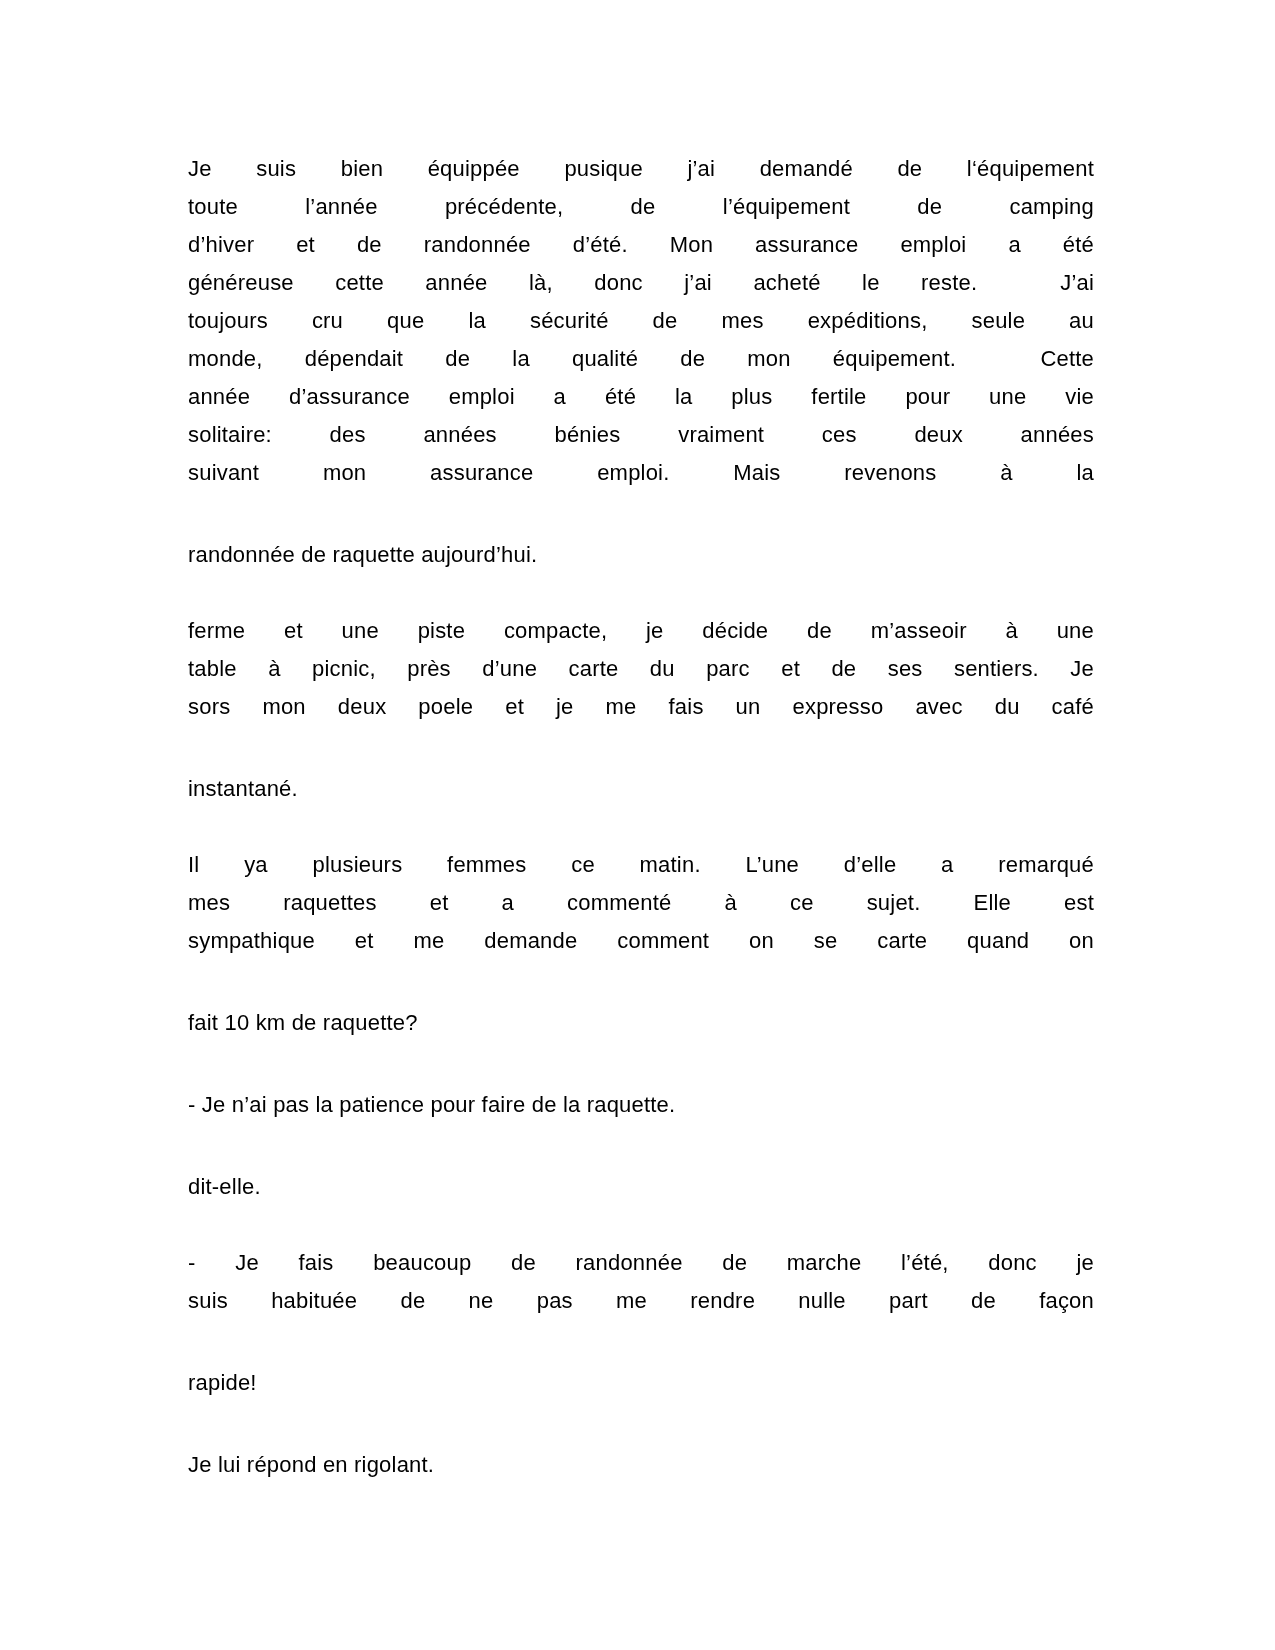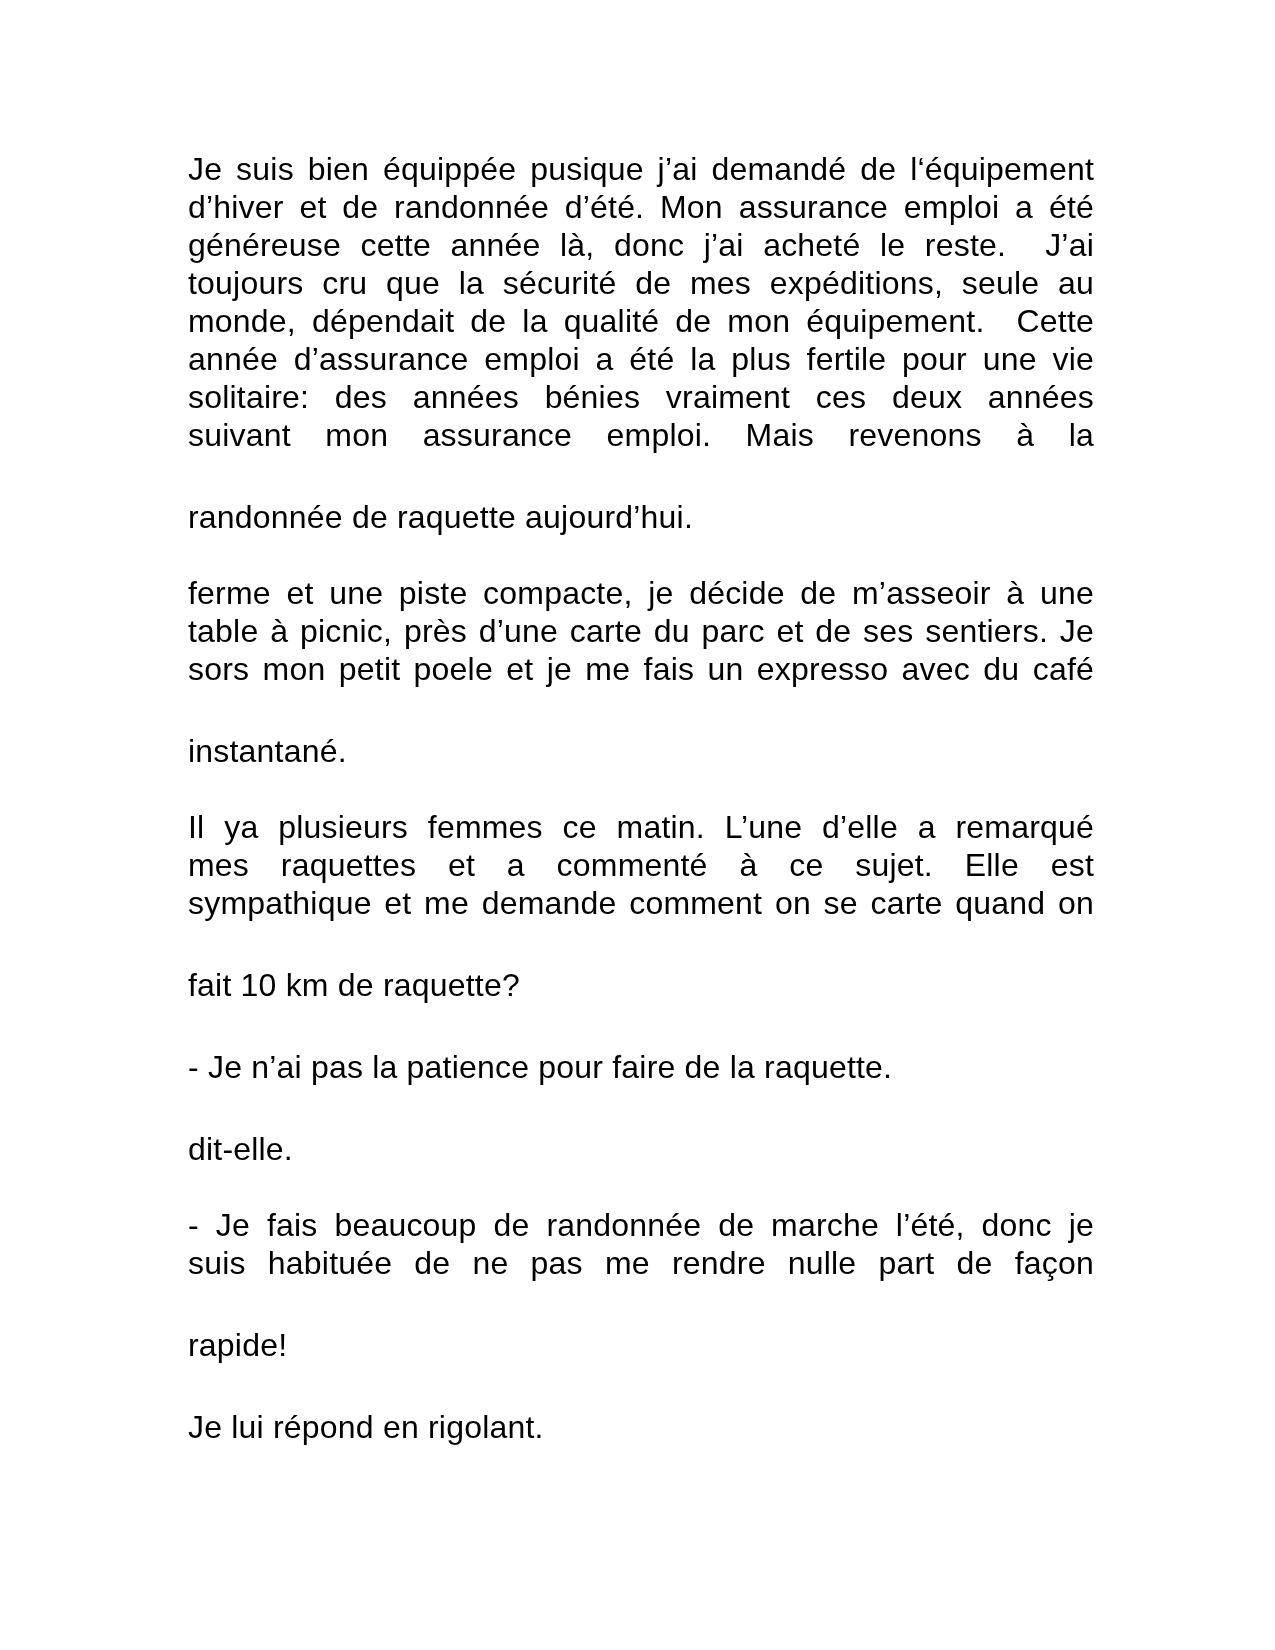--- a/index.html
+++ b/index.html
@@ -14,21 +14,21 @@
     background: #ffffff;
     overflow: hidden;
     font-family: "Liberation Sans", "DejaVu Sans", sans-serif;
     color: #000000;
   }
   .text-block {
     position: absolute;
     left: 188px;
     top: 150px;
     width: 906px;
-    font-size: 32px;
+    font-size: 22px;
     line-height: 38px;
     letter-spacing: 0.2px;
   }
   .text-block p {
     margin: 38px 0 0 0;
     padding: 0;
   }
   .text-block p:first-child {
     margin-top: 0;
   }
@@ -48,34 +48,35 @@
   }
 </style>
 </head>
 <body>
 
 <div class="page">
   <div class="text-block">
 
     <p>
       <span class="ln j">Je suis bien équippée pusique j’ai demandé de l‘équipement</span>
+      <span class="ln j">toute l’année précédente, de l’équipement de camping</span>
       <span class="ln j">d’hiver et de randonnée d’été. Mon assurance emploi a été</span>
       <span class="ln j">généreuse cette année là, donc j’ai acheté le reste.&nbsp; J’ai</span>
       <span class="ln j">toujours cru que la sécurité de mes expéditions, seule au</span>
       <span class="ln j">monde, dépendait de la qualité de mon équipement.&nbsp; Cette</span>
       <span class="ln j">année d’assurance emploi a été la plus fertile pour une vie</span>
       <span class="ln j">solitaire: des années bénies vraiment ces deux années</span>
       <span class="ln j">suivant mon assurance emploi. Mais revenons à la</span>
       <span class="ln e">randonnée de raquette aujourd’hui.</span>
     </p>
 
     <p>
       <span class="ln j">ferme et une piste compacte, je décide de m’asseoir à une</span>
       <span class="ln j">table à picnic, près d’une carte du parc et de ses sentiers. Je</span>
-      <span class="ln j">sors mon petit poele et je me fais un expresso avec du café</span>
+      <span class="ln j">sors mon deux poele et je me fais un expresso avec du café</span>
       <span class="ln e">instantané.</span>
     </p>
 
     <p>
       <span class="ln j">Il ya plusieurs femmes ce matin. L’une d’elle a remarqué</span>
       <span class="ln j">mes raquettes et a commenté à ce sujet. Elle est</span>
       <span class="ln j">sympathique et me demande comment on se carte quand on</span>
       <span class="ln e">fait 10 km de raquette?</span>
     </p>
 

